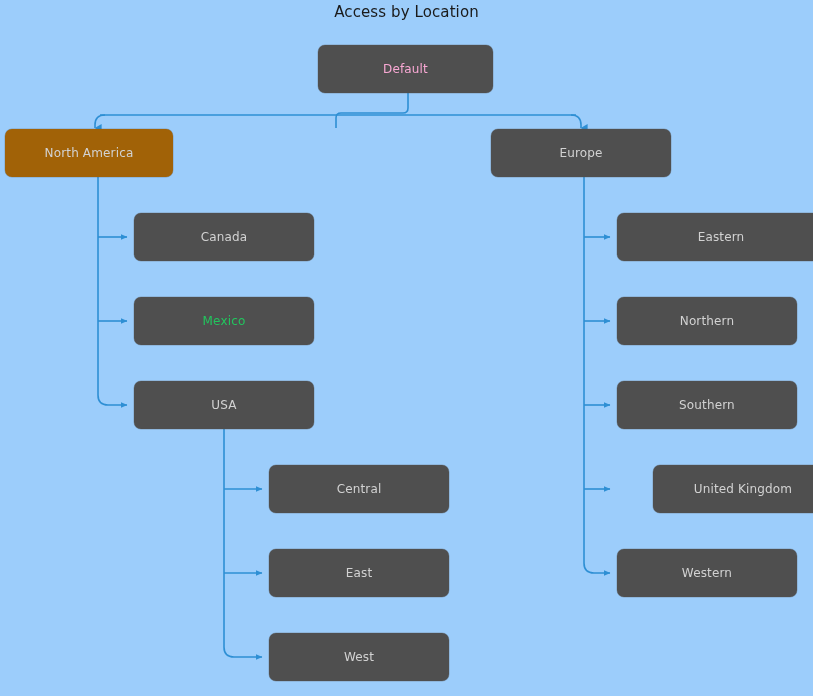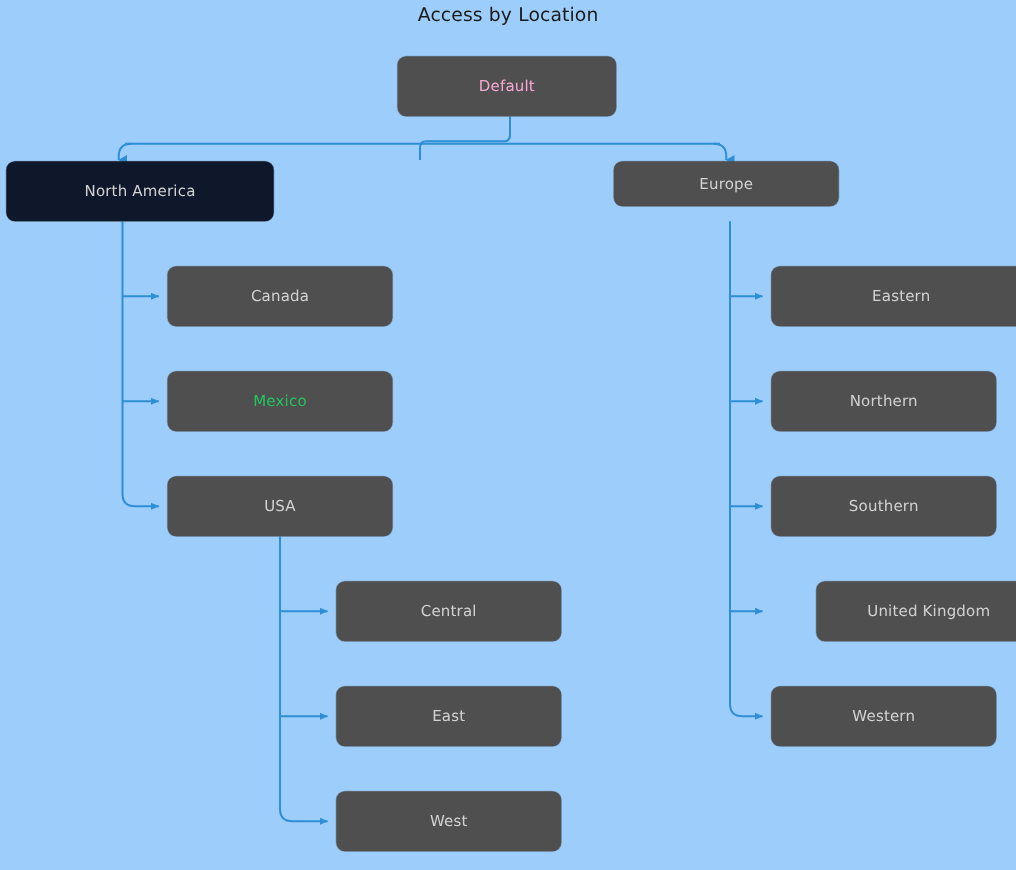--- a/index.html
+++ b/index.html
@@ -97,24 +97,24 @@
       <path d="M584,321 L610,321" marker-end="url(#arrow-right)"></path>
       <path d="M584,405 L610,405" marker-end="url(#arrow-right)"></path>
       <path d="M584,489 L610,489" marker-end="url(#arrow-right)"></path>
     </g>
   </svg>
 
   <div id="nodes">
       <div class="node" style="left: 318px; top: 45px; width: 175px; height: 48px; background: rgb(79, 79, 79); color: #f9a8d4;">
         <span class="node-label">Default</span>
       </div>
-      <div class="node" style="left: 5px; top: 129px; width: 214px; height: 48px; background: #0f172a; color: rgb(210, 210, 210);">
+      <div class="node" style="left: 5px; top: 129px; width: 168px; height: 48px; background: #a16207; color: rgb(210, 210, 210);">
         <span class="node-label">North America</span>
       </div>
-      <div class="node" style="left: 491px; top: 129px; width: 180px; height: 36px; background: rgb(79, 79, 79); color: rgb(210, 210, 210);">
+      <div class="node" style="left: 491px; top: 129px; width: 180px; height: 48px; background: rgb(79, 79, 79); color: rgb(210, 210, 210);">
         <span class="node-label">Europe</span>
       </div>
       <div class="node" style="left: 134px; top: 213px; width: 180px; height: 48px; background: rgb(79, 79, 79); color: rgb(210, 210, 210);">
         <span class="node-label">Canada</span>
       </div>
       <div class="node" style="left: 134px; top: 297px; width: 180px; height: 48px; background: rgb(79, 79, 79); color: #22c55e;">
         <span class="node-label">Mexico</span>
       </div>
       <div class="node" style="left: 134px; top: 381px; width: 180px; height: 48px; background: rgb(79, 79, 79); color: rgb(210, 210, 210);">
         <span class="node-label">USA</span>

